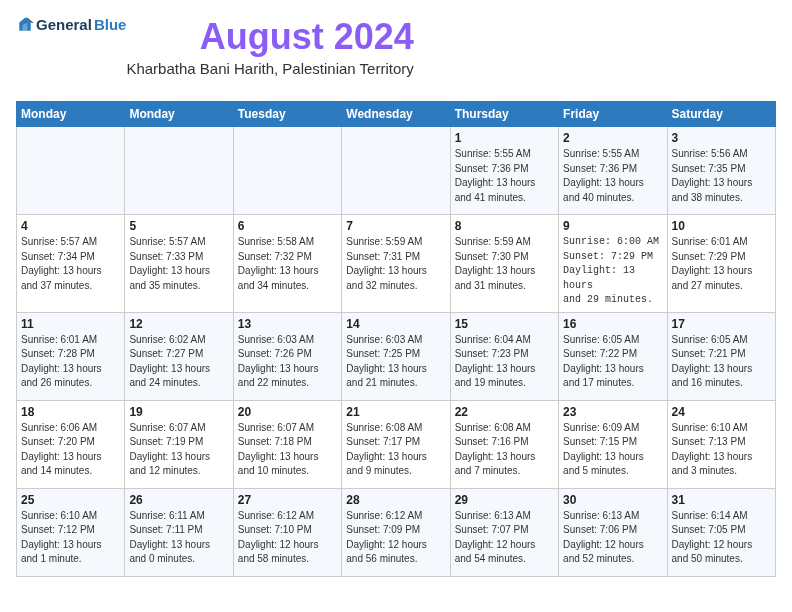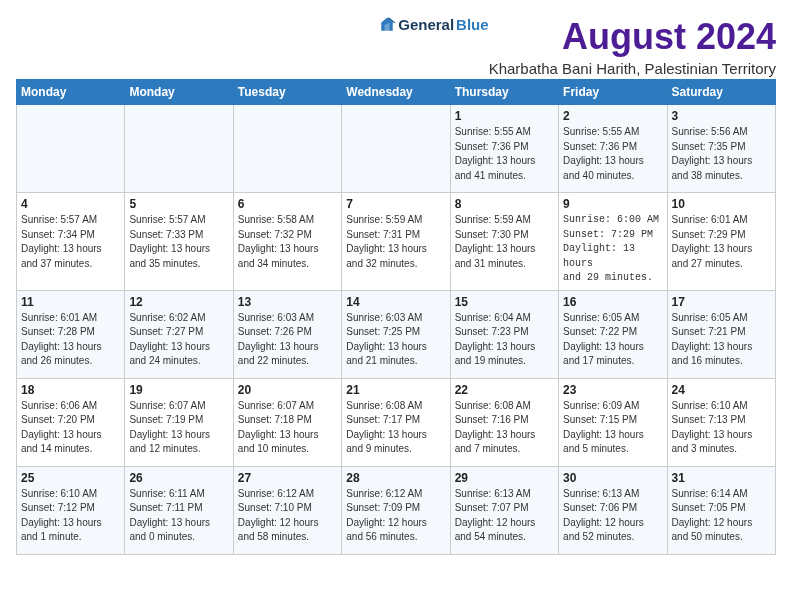--- a/index.html
+++ b/index.html
@@ -5,44 +5,44 @@
     * { margin: 0; padding: 0; box-sizing: border-box; }
     body {
       font-family: Arial, sans-serif;
       background: #fff;
       width: 792px;
       min-height: 612px;
       padding: 16px;
     }
     .header {
       display: flex;
-      justify-content: flex-end;
+      justify-content: flex-start;
       align-items: flex-start;
-      margin-bottom: 2px;
+      margin-bottom: 24px;
     }
     .logo {
       display: flex;
       flex-direction: column;
       font-size: 13px;
       font-weight: bold;
       color: #1a3a5c;
       line-height: 1.2;
     }
     .logo-top { display: flex; align-items: center; gap: 2px; }
     .logo-general { font-size: 15px; color: #1a3a5c; }
     .logo-blue { color: #2e7abf; font-size: 15px; }
     .logo-icon {
       width: 18px; height: 18px;
       display: inline-block;
     }
     .title-block { text-align: right; }
     .month-title {
       font-size: 36px;
       font-weight: bold;
-      color: #4c1d95;
+      color: #8b5cf6;
     }
     .location-title {
       font-size: 15px;
       color: #333;
       margin-top: 2px;
     }
     table {
       width: 100%;
       border-collapse: collapse;
       table-layout: fixed;

